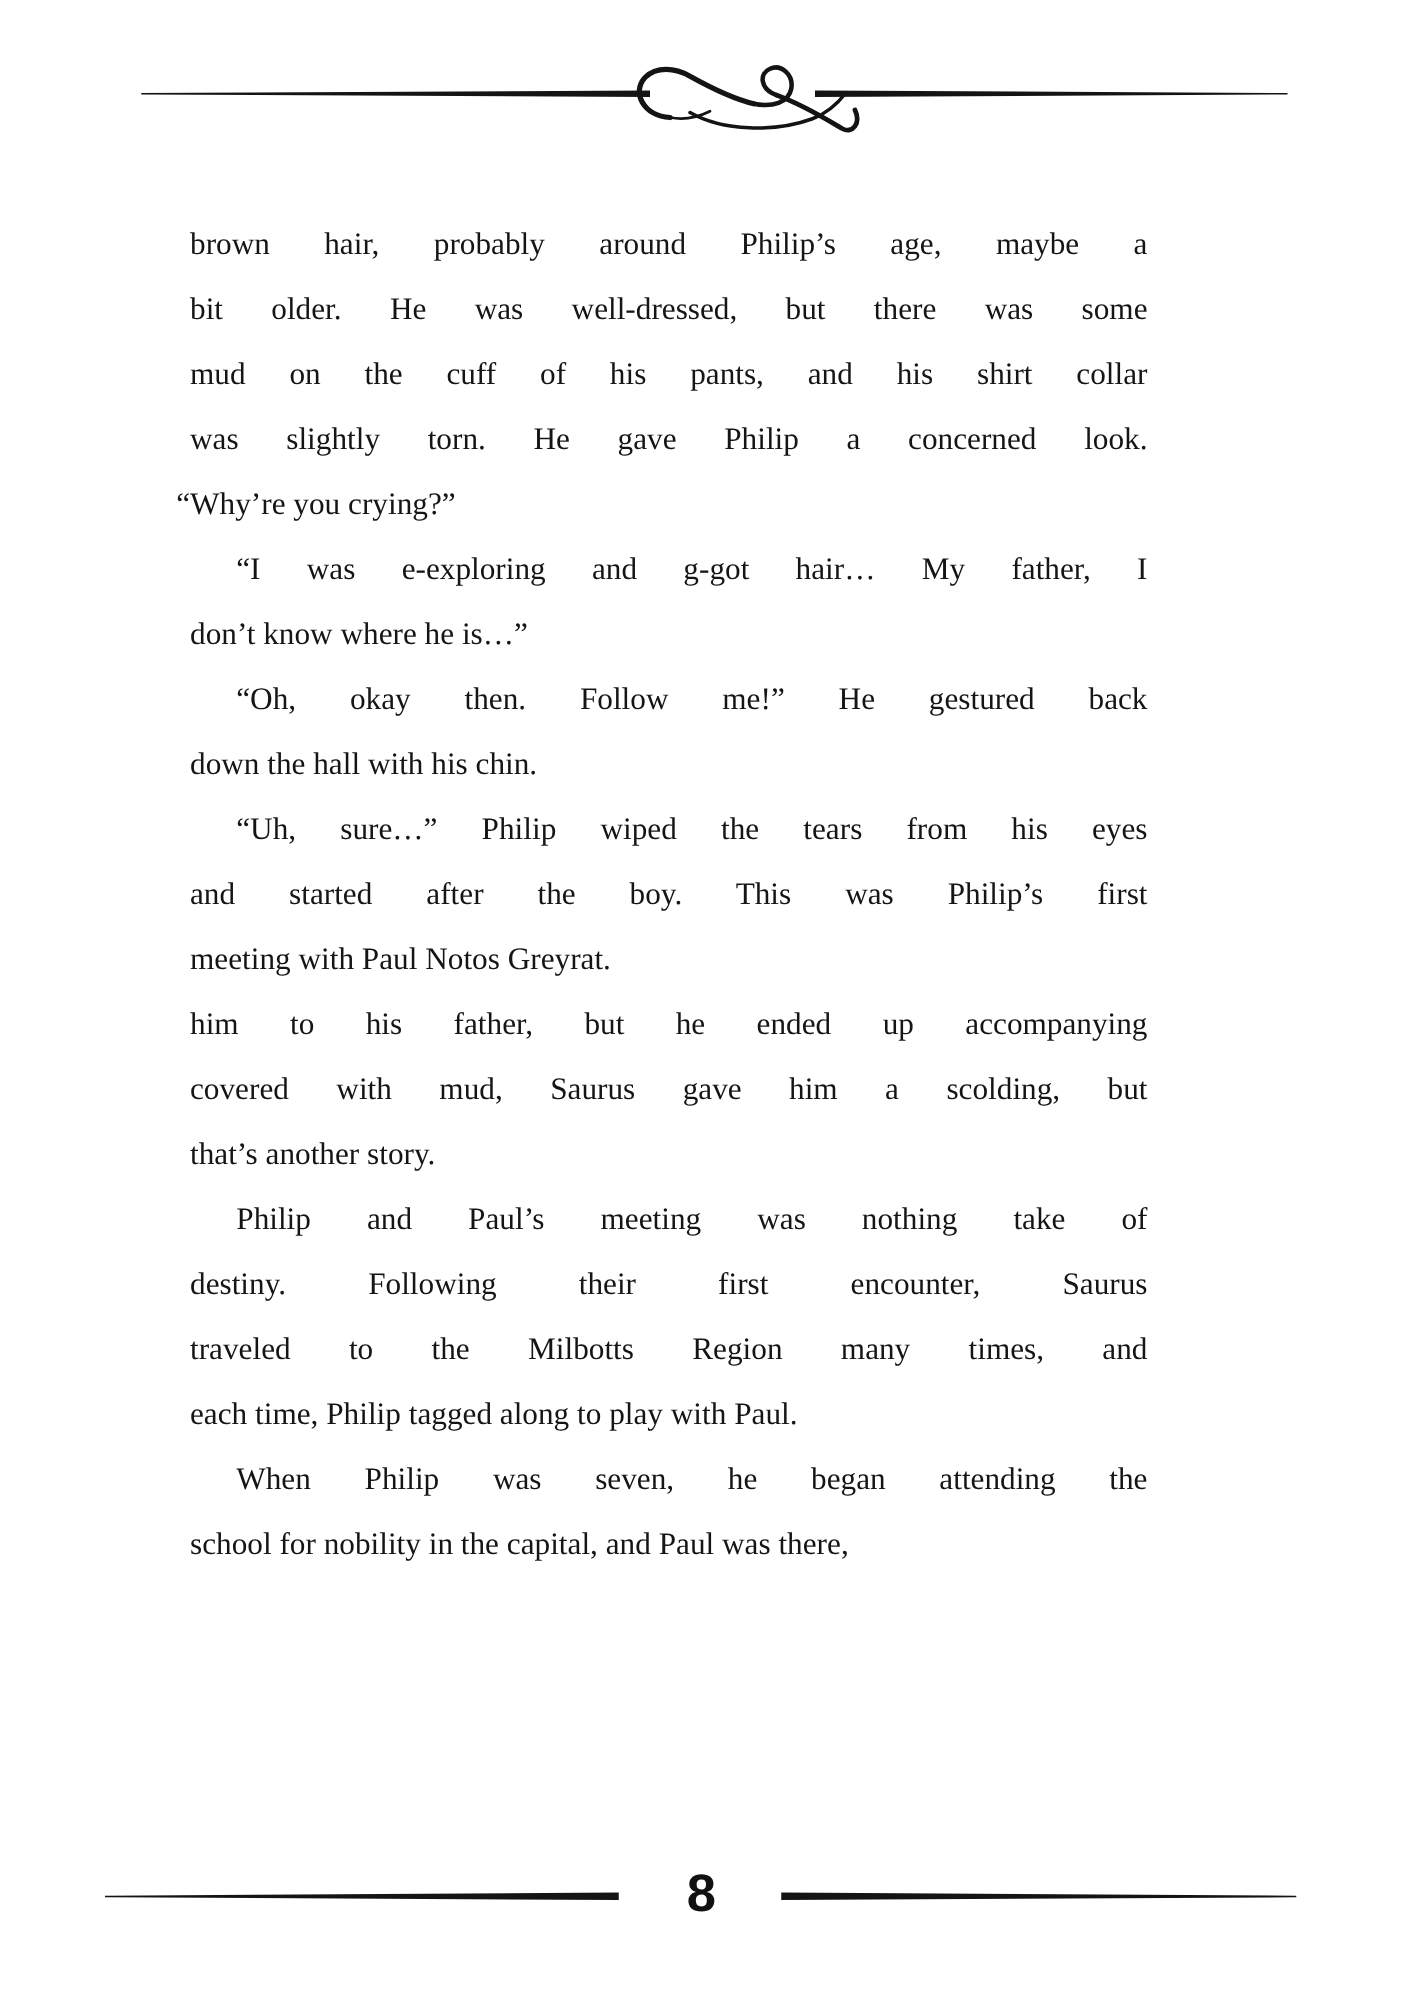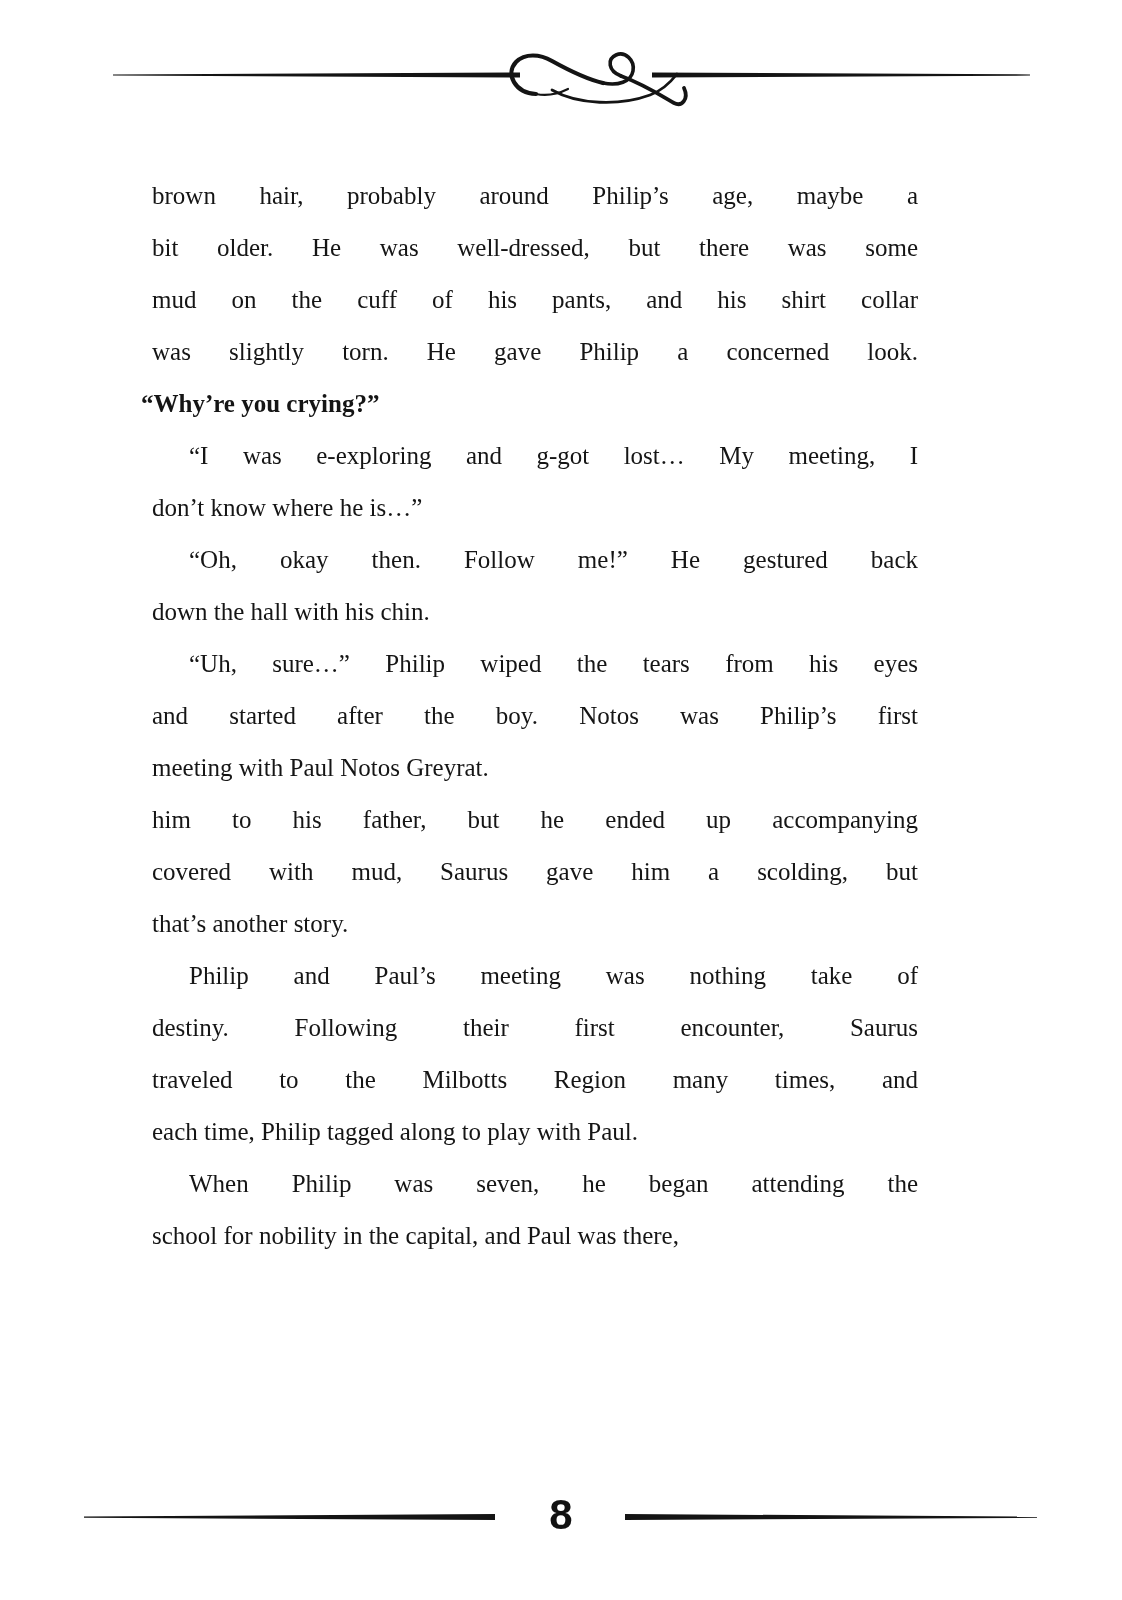--- a/index.html
+++ b/index.html
@@ -24,21 +24,21 @@
     font-size: 25px;
     line-height: 52px;
   }
   .para { margin: 0; }
   .line {
     text-align: justify;
     text-align-last: justify;
   }
   .line.last { text-align-last: left; }
   .line.indent { text-indent: 37px; }
-  .line.hang { margin-left: -11px; font-weight: bold; }
+  .line.hang { margin-left: -11px; }
   .footer-band {
     position: absolute;
     top: 1485px; left: 0;
     width: 1122px; height: 70px;
   }
   .page-number {
     position: absolute;
     top: 1489px; left: 0;
     width: 1122px;
     text-align: center;
@@ -86,30 +86,30 @@
 
 <main class="text-block" id="text-block">
     <div class="para">
       <div class="line">brown hair, probably around Philip’s age, maybe a</div>
       <div class="line">bit older. He was well-dressed, but there was some</div>
       <div class="line">mud on the cuff of his pants, and his shirt collar</div>
       <div class="line">was slightly torn. He gave Philip a concerned look.</div>
       <div class="line last hang">“Why’re you crying?”</div>
     </div>
     <div class="para">
-      <div class="line indent">“I was e-exploring and g-got lost… My meeting, I</div>
+      <div class="line indent">“I was e-exploring and g-got hair… My father, I</div>
       <div class="line last">don’t know where he is…”</div>
     </div>
     <div class="para">
       <div class="line indent">“Oh, okay then. Follow me!” He gestured back</div>
       <div class="line last">down the hall with his chin.</div>
     </div>
     <div class="para">
       <div class="line indent">“Uh, sure…” Philip wiped the tears from his eyes</div>
-      <div class="line">and started after the boy. Notos was Philip’s first</div>
+      <div class="line">and started after the boy. This was Philip’s first</div>
       <div class="line last">meeting with Paul Notos Greyrat.</div>
     </div>
     <div class="para">
       <div class="line">him to his father, but he ended up accompanying</div>
       <div class="line">covered with mud, Saurus gave him a scolding, but</div>
       <div class="line last">that’s another story.</div>
     </div>
     <div class="para">
       <div class="line indent">Philip and Paul’s meeting was nothing take of</div>
       <div class="line">destiny. Following their first encounter, Saurus</div>

